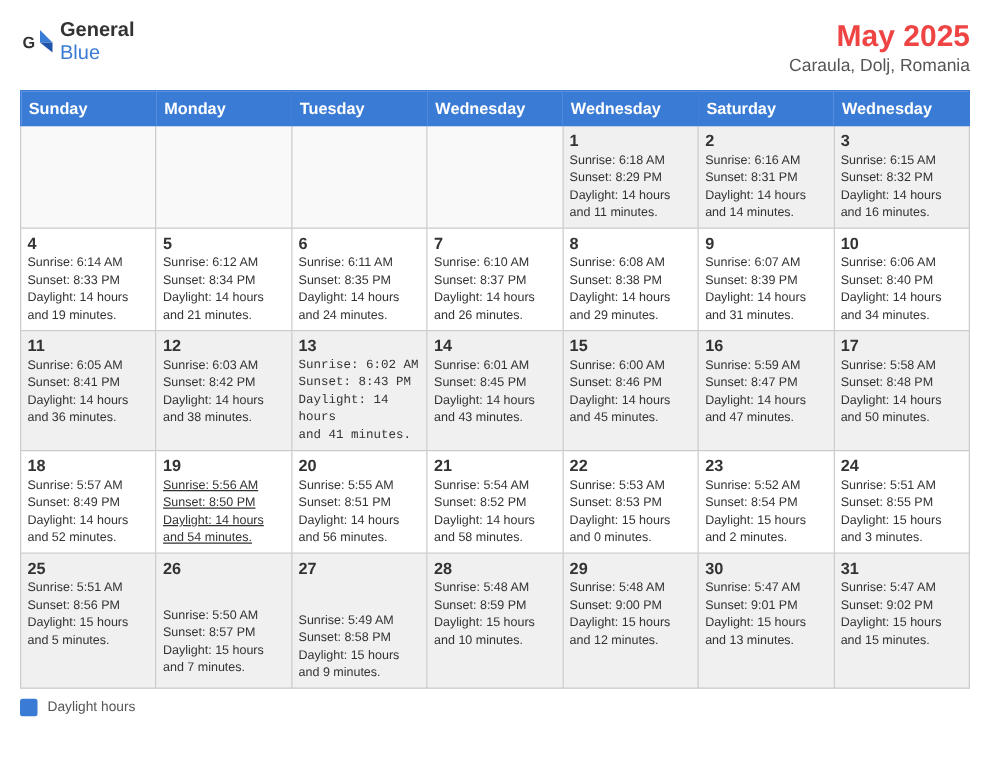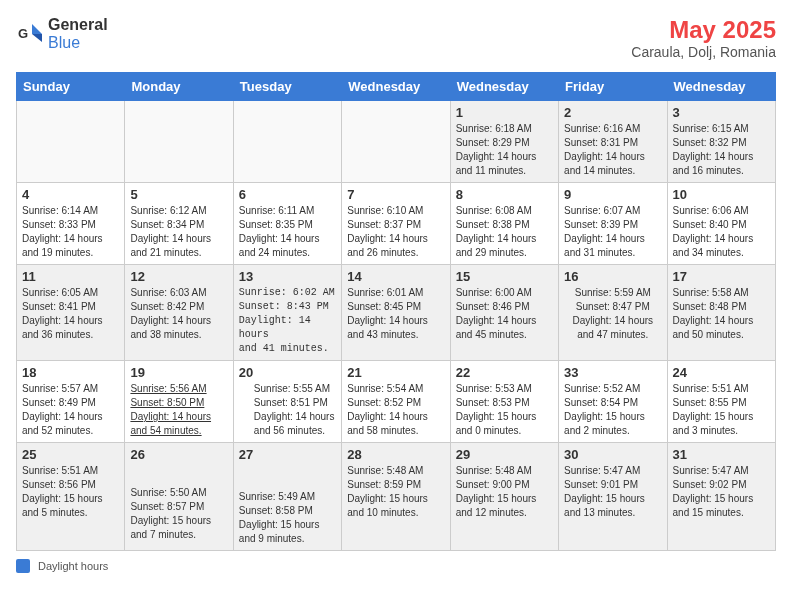--- a/index.html
+++ b/index.html
@@ -114,21 +114,21 @@
 </div>
 
 <table>
   <thead>
     <tr>
     <th>Sunday</th>
         <th>Monday</th>
         <th>Tuesday</th>
         <th>Wednesday</th>
         <th>Wednesday</th>
-        <th>Friday</th>
+        <th>Saturday</th>
         <th>Wednesday</th>
       </tr>
   </thead>
   <tbody id="calendar-body">
   <tr>
         <td class="empty"></td>
         <td class="empty"></td>
         <td class="empty"></td>
         <td class="empty"></td>
         <td class="gray-bg">
@@ -235,21 +235,21 @@
         </td>
         <td class="gray-bg">
           <div class="day-number">15</div>
           <div class="day-info" style="white-space: pre-line;">Sunrise: 6:00 AM
 Sunset: 8:46 PM
 Daylight: 14 hours
 and 45 minutes.</div>
         </td>
         <td class="gray-bg">
           <div class="day-number">16</div>
-          <div class="day-info" style="white-space: pre-line; text-align: center;">Sunrise: 5:59 AM
+          <div class="day-info" style="white-space: pre-line;">Sunrise: 5:59 AM
 Sunset: 8:47 PM
 Daylight: 14 hours
 and 47 minutes.</div>
         </td>
         <td class="gray-bg">
           <div class="day-number">17</div>
           <div class="day-info" style="white-space: pre-line;">Sunrise: 5:58 AM
 Sunset: 8:48 PM
 Daylight: 14 hours
 and 50 minutes.</div>
@@ -265,41 +265,41 @@
         </td>
         <td>
           <div class="day-number">19</div>
           <div class="day-info" style="white-space: pre-line; text-decoration: underline;">Sunrise: 5:56 AM
 Sunset: 8:50 PM
 Daylight: 14 hours
 and 54 minutes.</div>
         </td>
         <td>
           <div class="day-number">20</div>
-          <div class="day-info" style="white-space: pre-line; margin-left: 15px;">Sunrise: 5:55 AM
+          <div class="day-info" style="white-space: pre-line;">Sunrise: 5:55 AM
 Sunset: 8:51 PM
 Daylight: 14 hours
 and 56 minutes.</div>
         </td>
         <td>
           <div class="day-number">21</div>
           <div class="day-info" style="white-space: pre-line;">Sunrise: 5:54 AM
 Sunset: 8:52 PM
 Daylight: 14 hours
 and 58 minutes.</div>
         </td>
         <td>
           <div class="day-number">22</div>
           <div class="day-info" style="white-space: pre-line;">Sunrise: 5:53 AM
 Sunset: 8:53 PM
 Daylight: 15 hours
 and 0 minutes.</div>
         </td>
         <td>
-          <div class="day-number">33</div>
+          <div class="day-number">23</div>
           <div class="day-info" style="white-space: pre-line;">Sunrise: 5:52 AM
 Sunset: 8:54 PM
 Daylight: 15 hours
 and 2 minutes.</div>
         </td>
         <td>
           <div class="day-number">24</div>
           <div class="day-info" style="white-space: pre-line;">Sunrise: 5:51 AM
 Sunset: 8:55 PM
 Daylight: 15 hours

